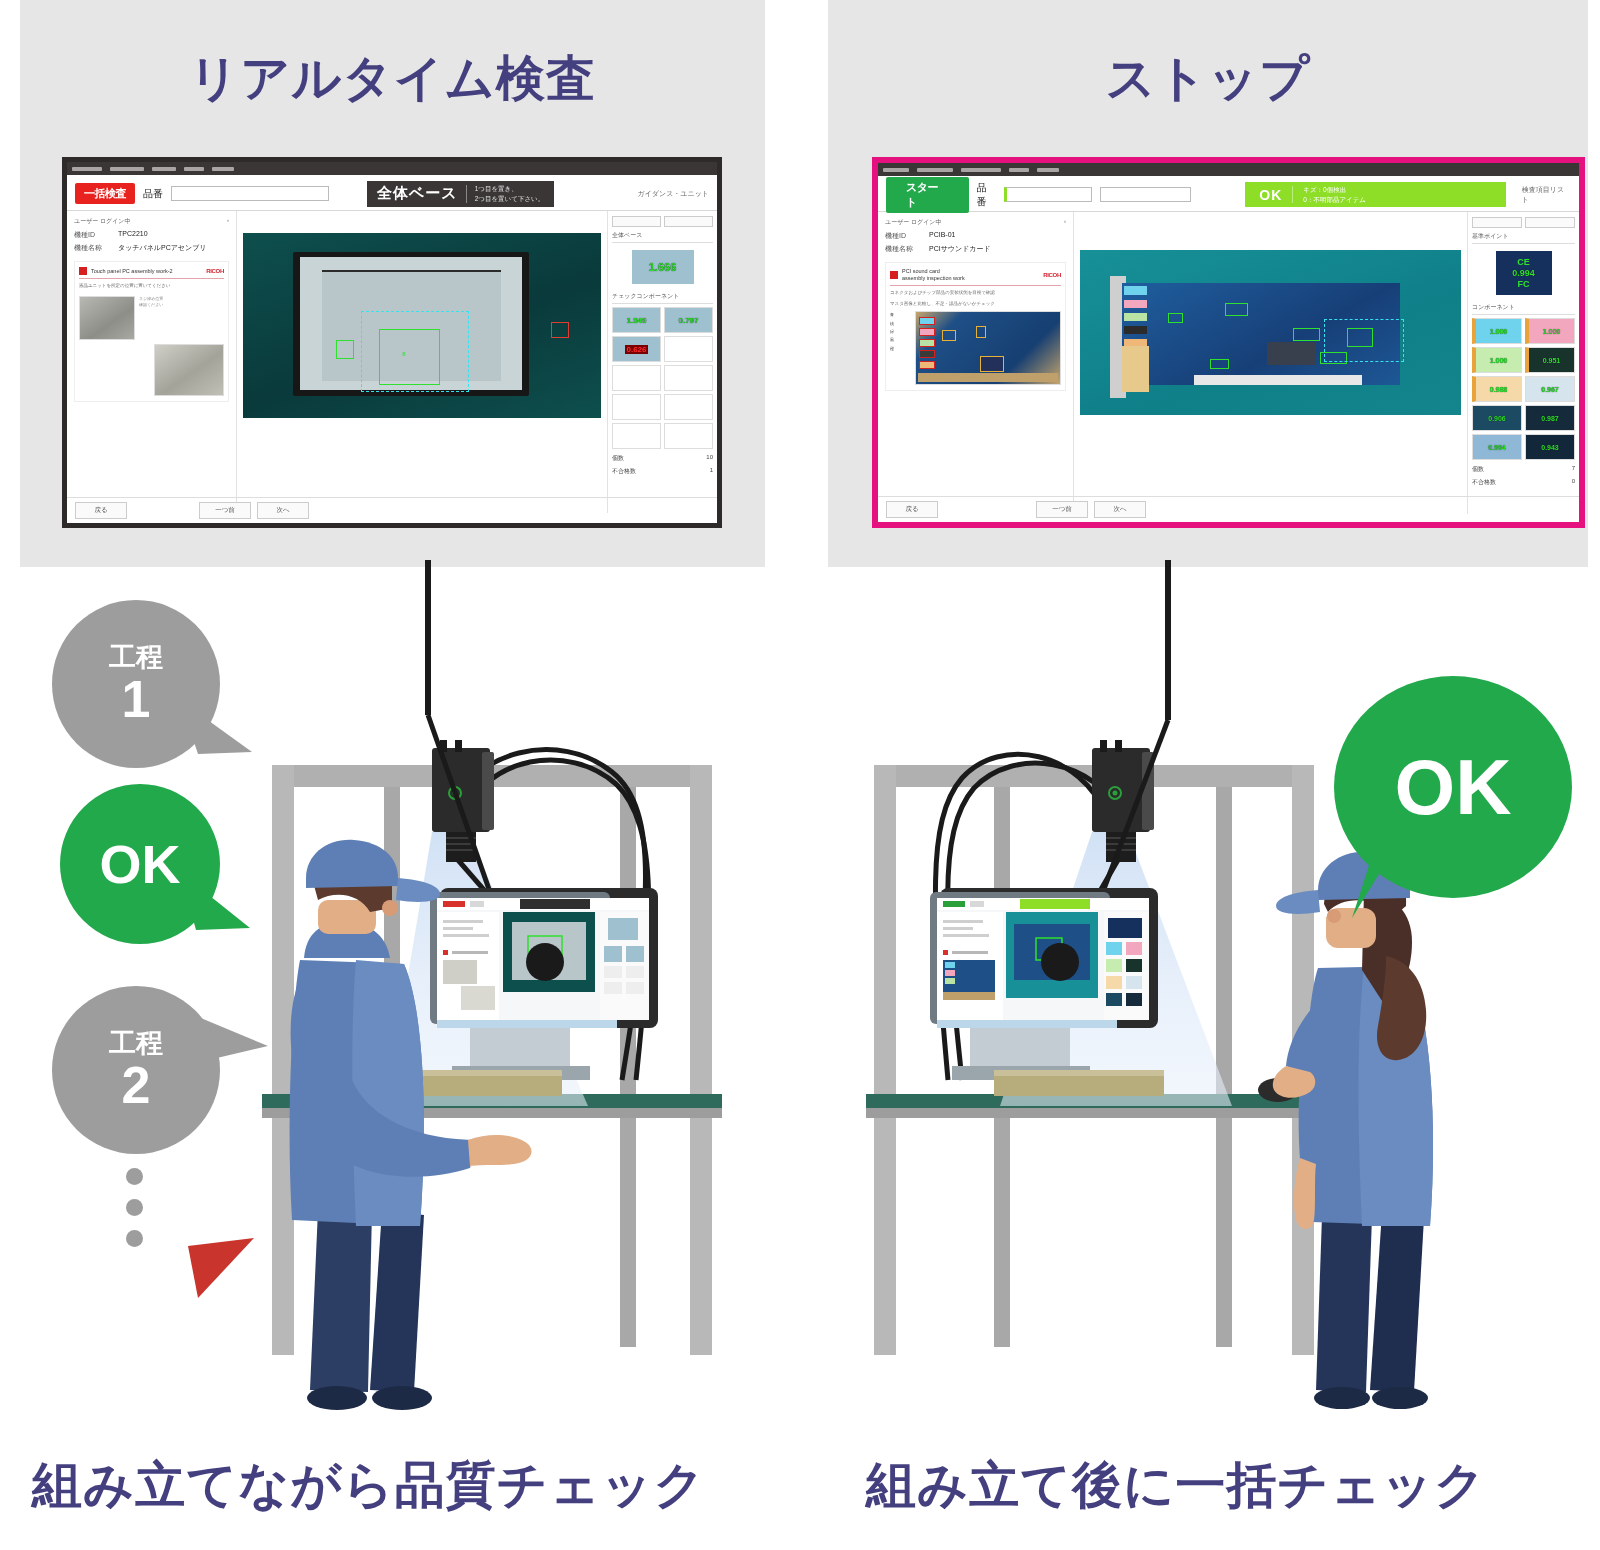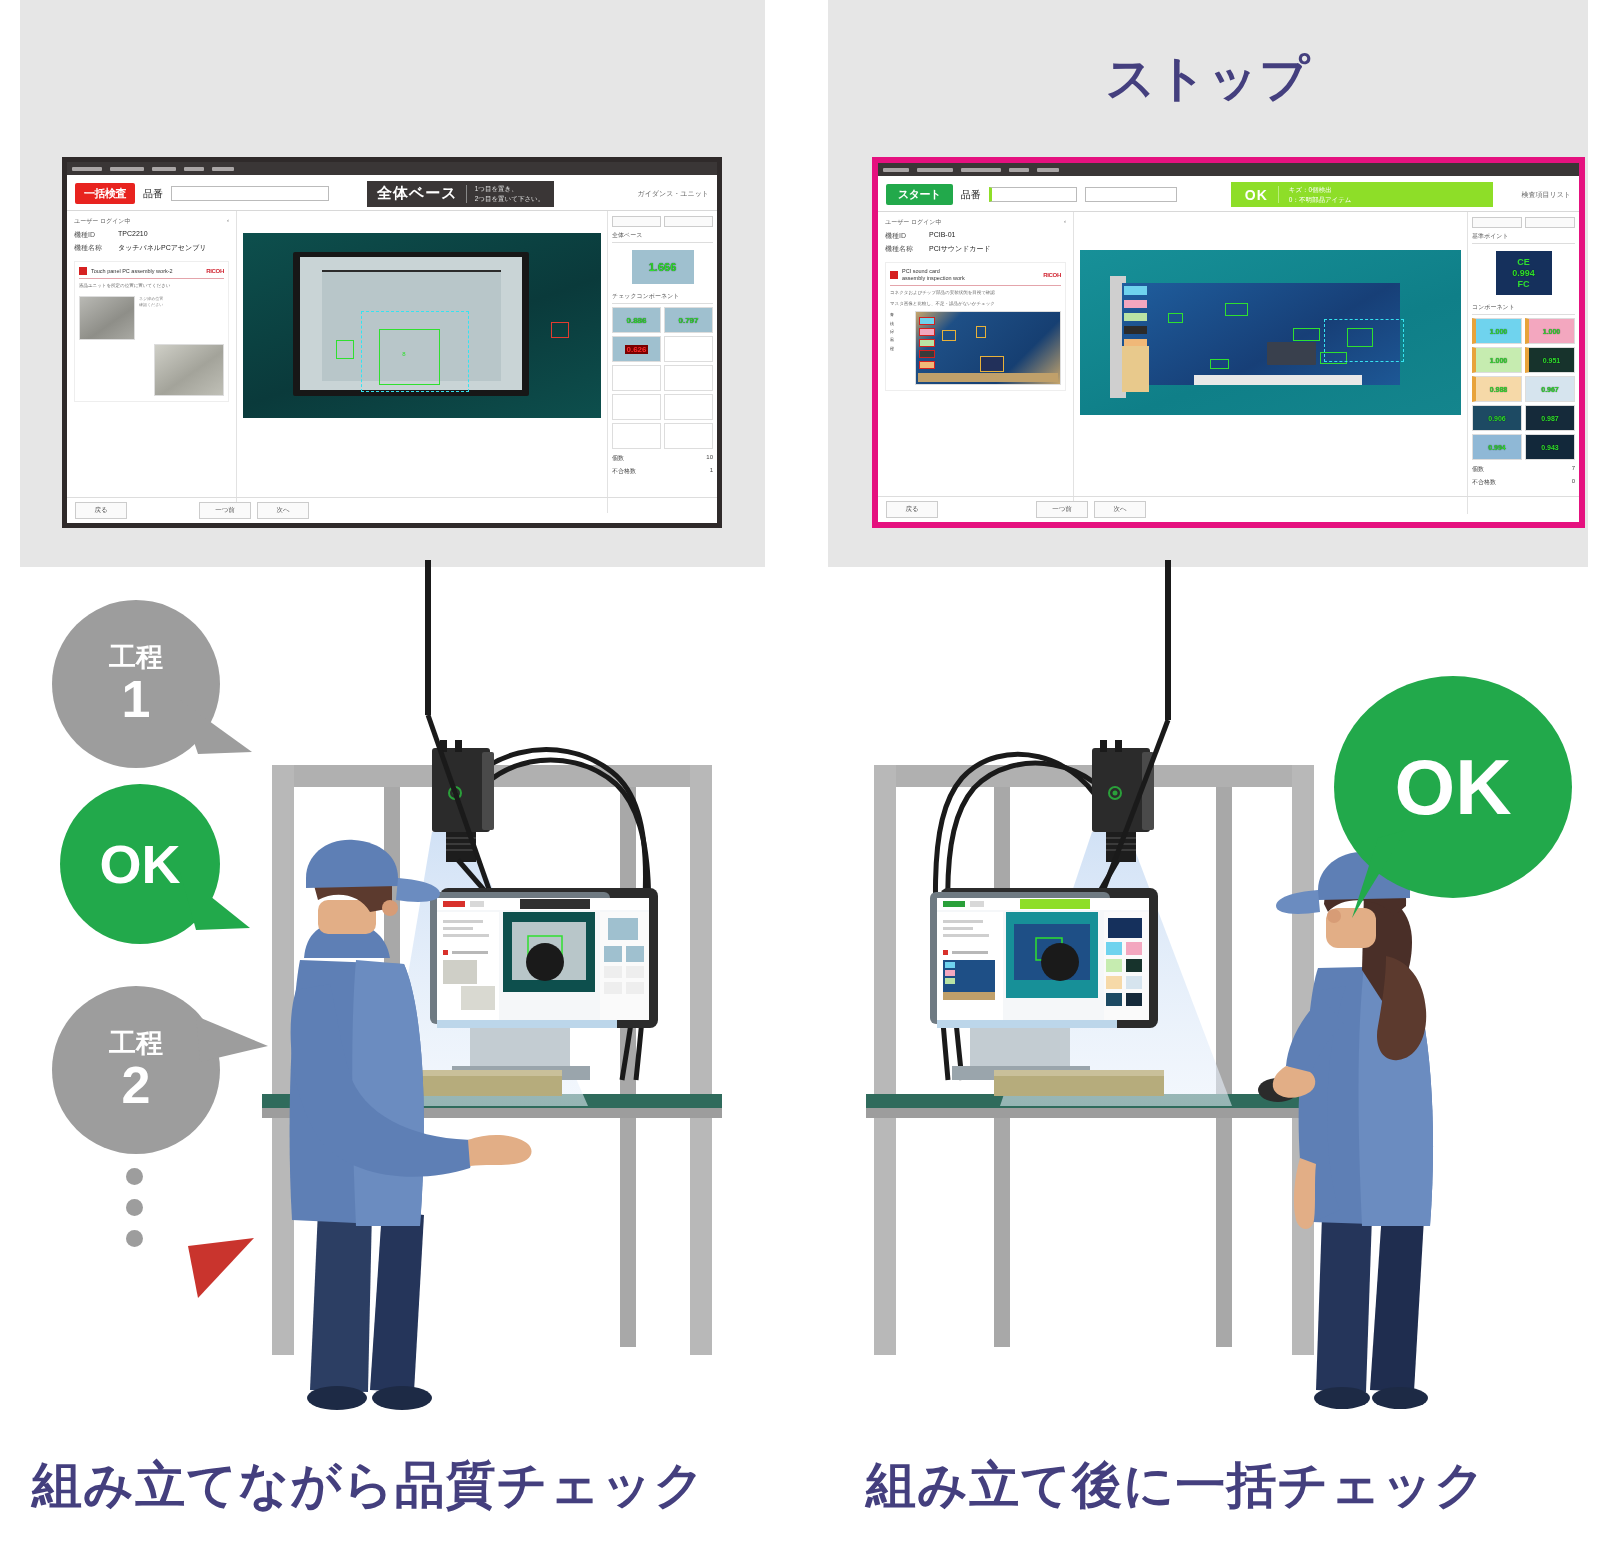--- a/index.html
+++ b/index.html
@@ -32,21 +32,21 @@
 
   .menubar { height: 13px; background:#3a3636; display:flex; align-items:center;
              padding-left:5px; gap:8px; }
   .menubar .mi { height:4px; background:#bdb8b8; border-radius:1px; opacity:.85; }
 
   .toolbar-row { display:flex; align-items:center; height:36px; padding:6px 8px 4px 8px; gap:8px;
                  border-bottom:1px solid #d8d8d8; background:#fff; }
   .btn-stop { background:#e8231f; color:#fff; font-size:11px; font-weight:bold;
               padding:3px 9px; border-radius:2px; letter-spacing:-.5px; }
   .btn-start { background:#22a94b; color:#fff; font-size:11px; font-weight:bold;
-               padding:3px 12px; border-radius:2px; letter-spacing:-.5px; }
+               padding:3px 20px; border-radius:2px; letter-spacing:-.5px; }
   .field-label { font-size:10px; color:#222; }
   .txtbox { border:1px solid #bbb; background:#fff; height:15px; }
 
   .match-banner { background:#3a3636; color:#fff; display:flex; align-items:center;
                   height:26px; padding:0 10px; }
   .match-banner .mb-title { font-size:15px; font-weight:bold; letter-spacing:1px; }
   .match-banner .mb-sep { width:1px; height:18px; background:#888; margin:0 8px; }
   .match-banner .mb-sub { font-size:6.5px; line-height:1.5; color:#e7e7e7; }
 
   .ok-banner { background:#8ede28; color:#fff; display:flex; align-items:center;
@@ -111,20 +111,21 @@
   
   .caption { position:absolute; color:#443f7e; font-weight:bold; font-size:50px;
              letter-spacing:1px; top:1452px; }
 </style>
 </head>
 <body>
 
 <div id="root">
 
   <div class="gray-panel" id="panel-left">
+    <div class="section-title">リアルタイム検査</div>
 
     <div class="app-window" id="app-left" style="left:42px;top:157px;">
 
       <div class="menubar">
         <span class="mi" style="width:30px"></span>
         <span class="mi" style="width:34px"></span>
         <span class="mi" style="width:24px"></span>
         <span class="mi" style="width:20px"></span>
         <span class="mi" style="width:22px"></span>
       </div>
@@ -205,21 +206,21 @@
           </div>
           <div class="rail-sub">全体ベース</div>
           <div class="rail-hero">
             <div class="thumb" style="width:62px;height:34px;background:#9fc0cf;border:none;">
               <span class="score score-ok" style="font-size:11px">1.666</span>
             </div>
           </div>
           <div class="rail-sub">チェックコンポーネント</div>
           <div class="thumb-grid">
             <div class="thumb" style="background:#9fc0cf">
-                <span class="score score-ok">0.886</span>
+                <span class="score score-ok">1.549</span>
               </div>
             <div class="thumb" style="background:#9fc0cf">
                 <span class="score score-ok">0.797</span>
               </div>
             <div class="thumb" style="background:#9fc0cf">
                 <span class="score score-ng">0.626</span>
               </div>
             <div class="thumb"></div>
             <div class="thumb"></div>
             <div class="thumb"></div>

